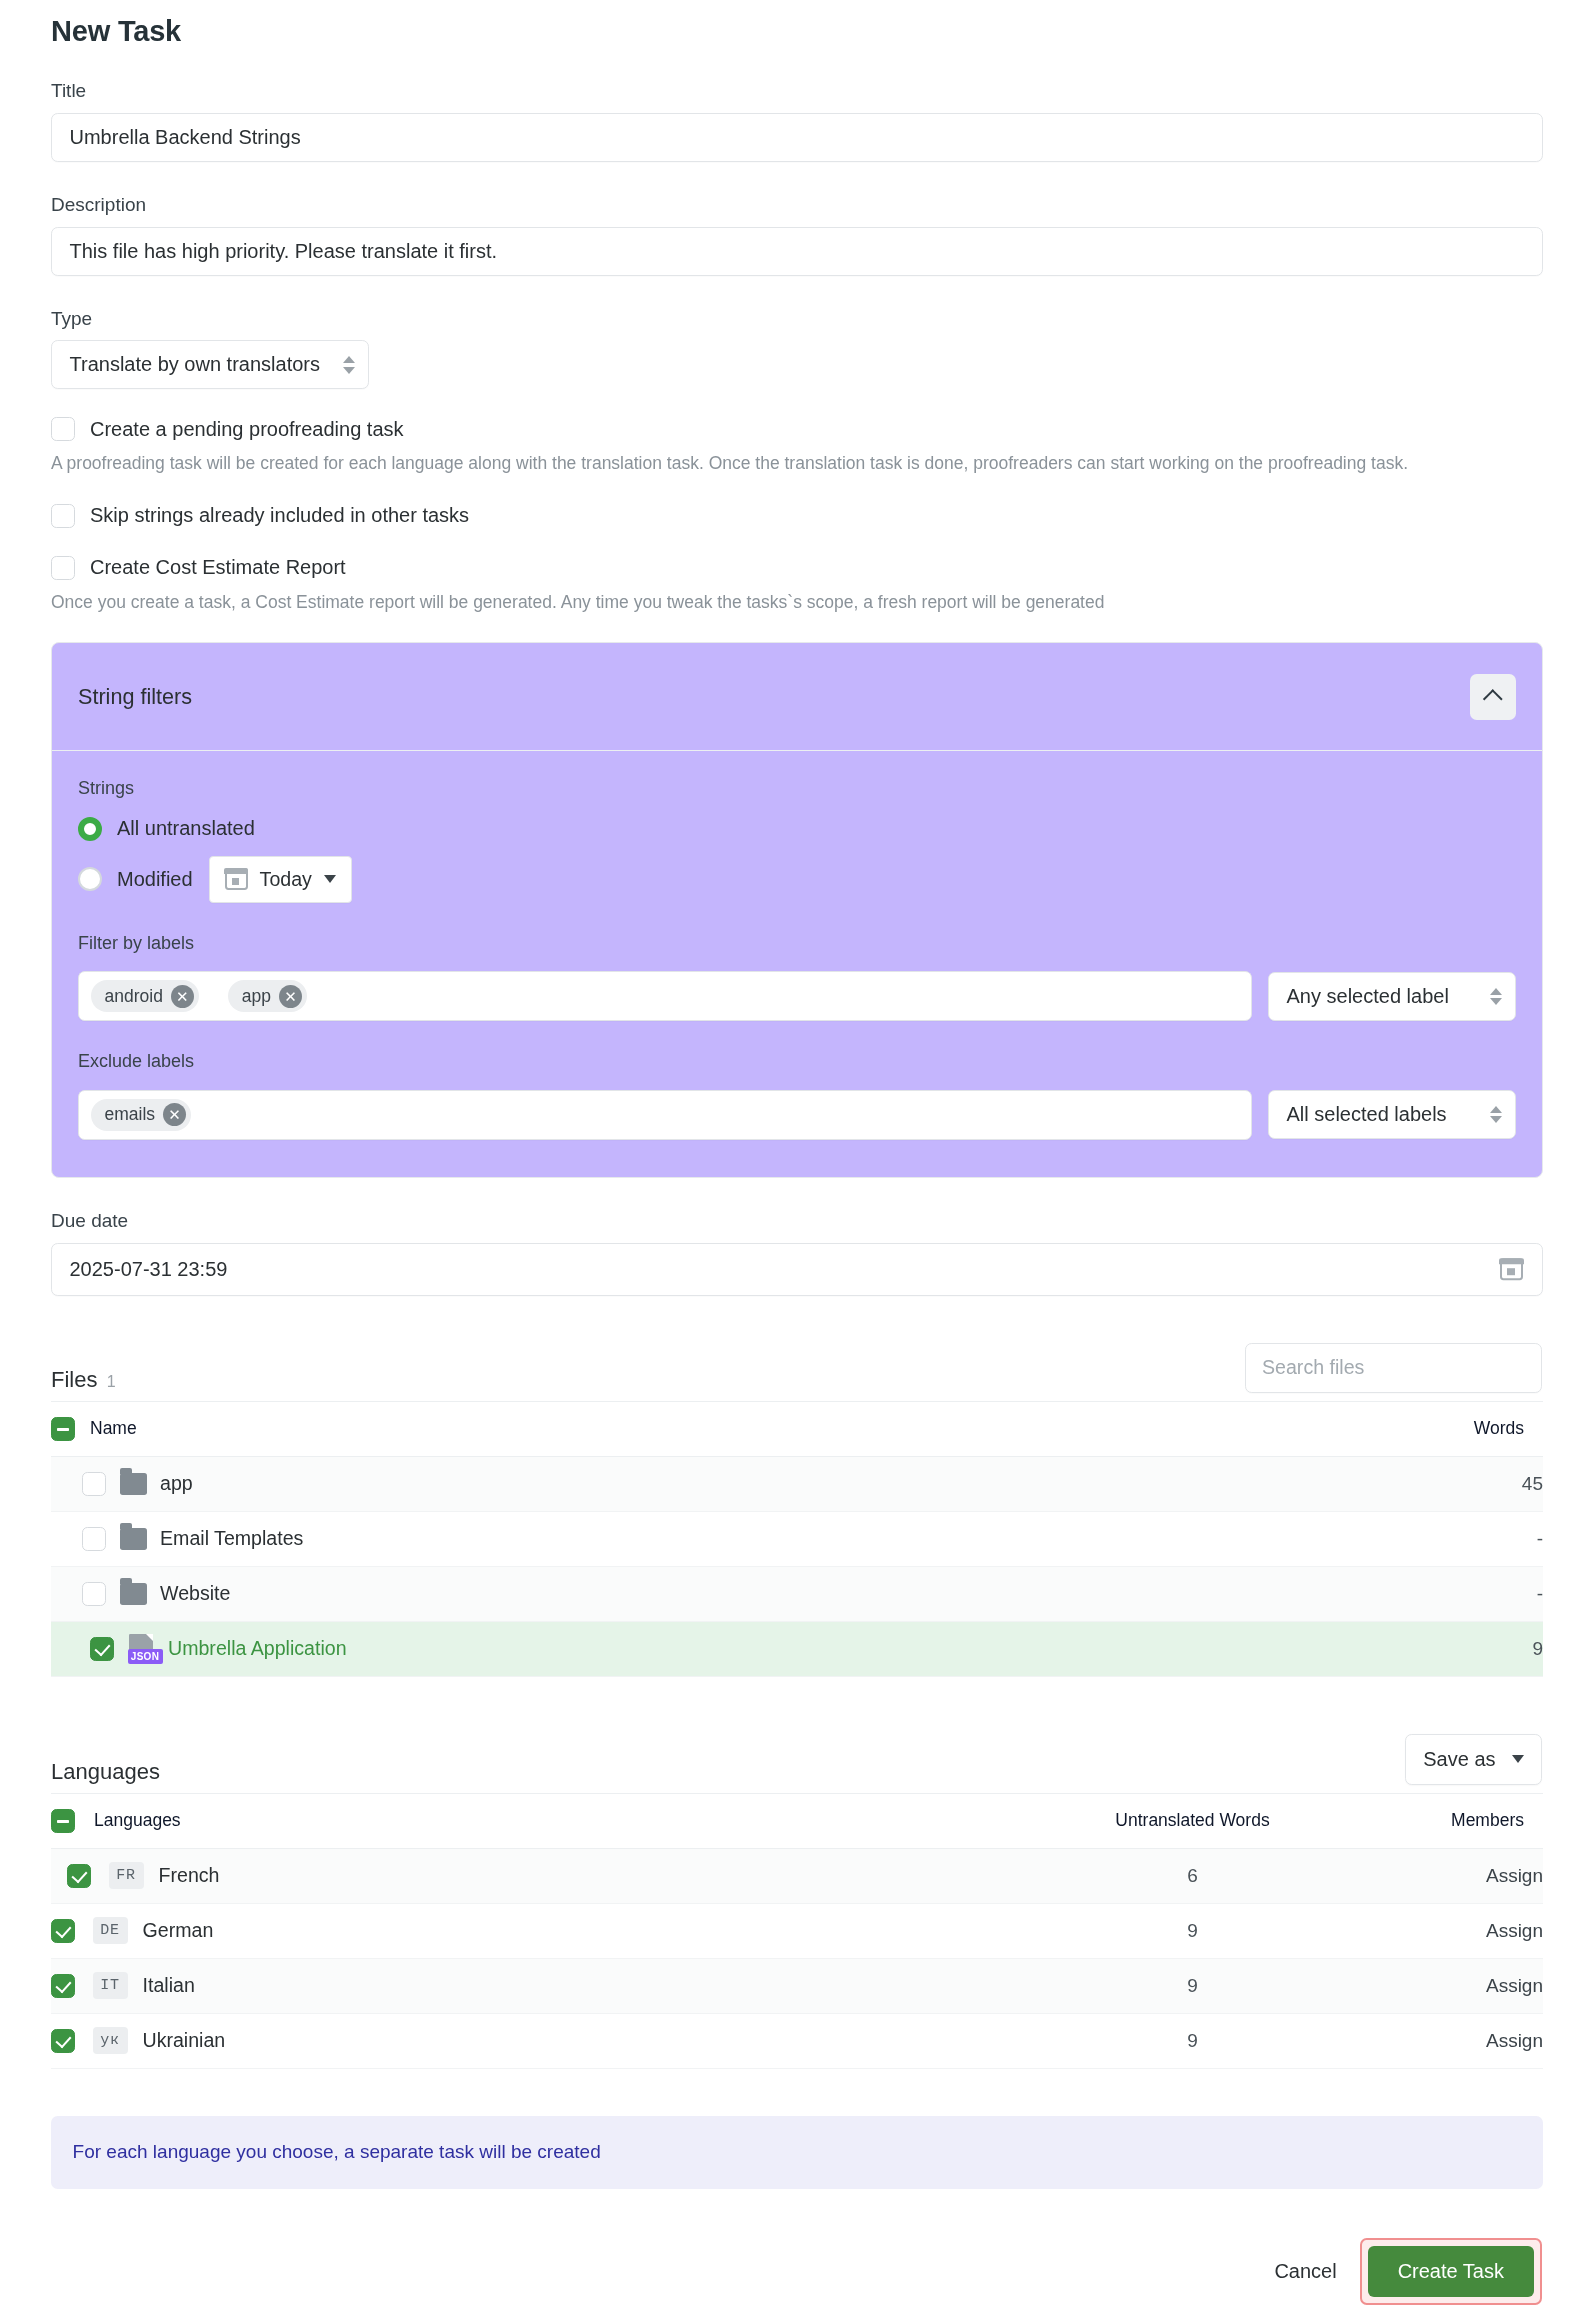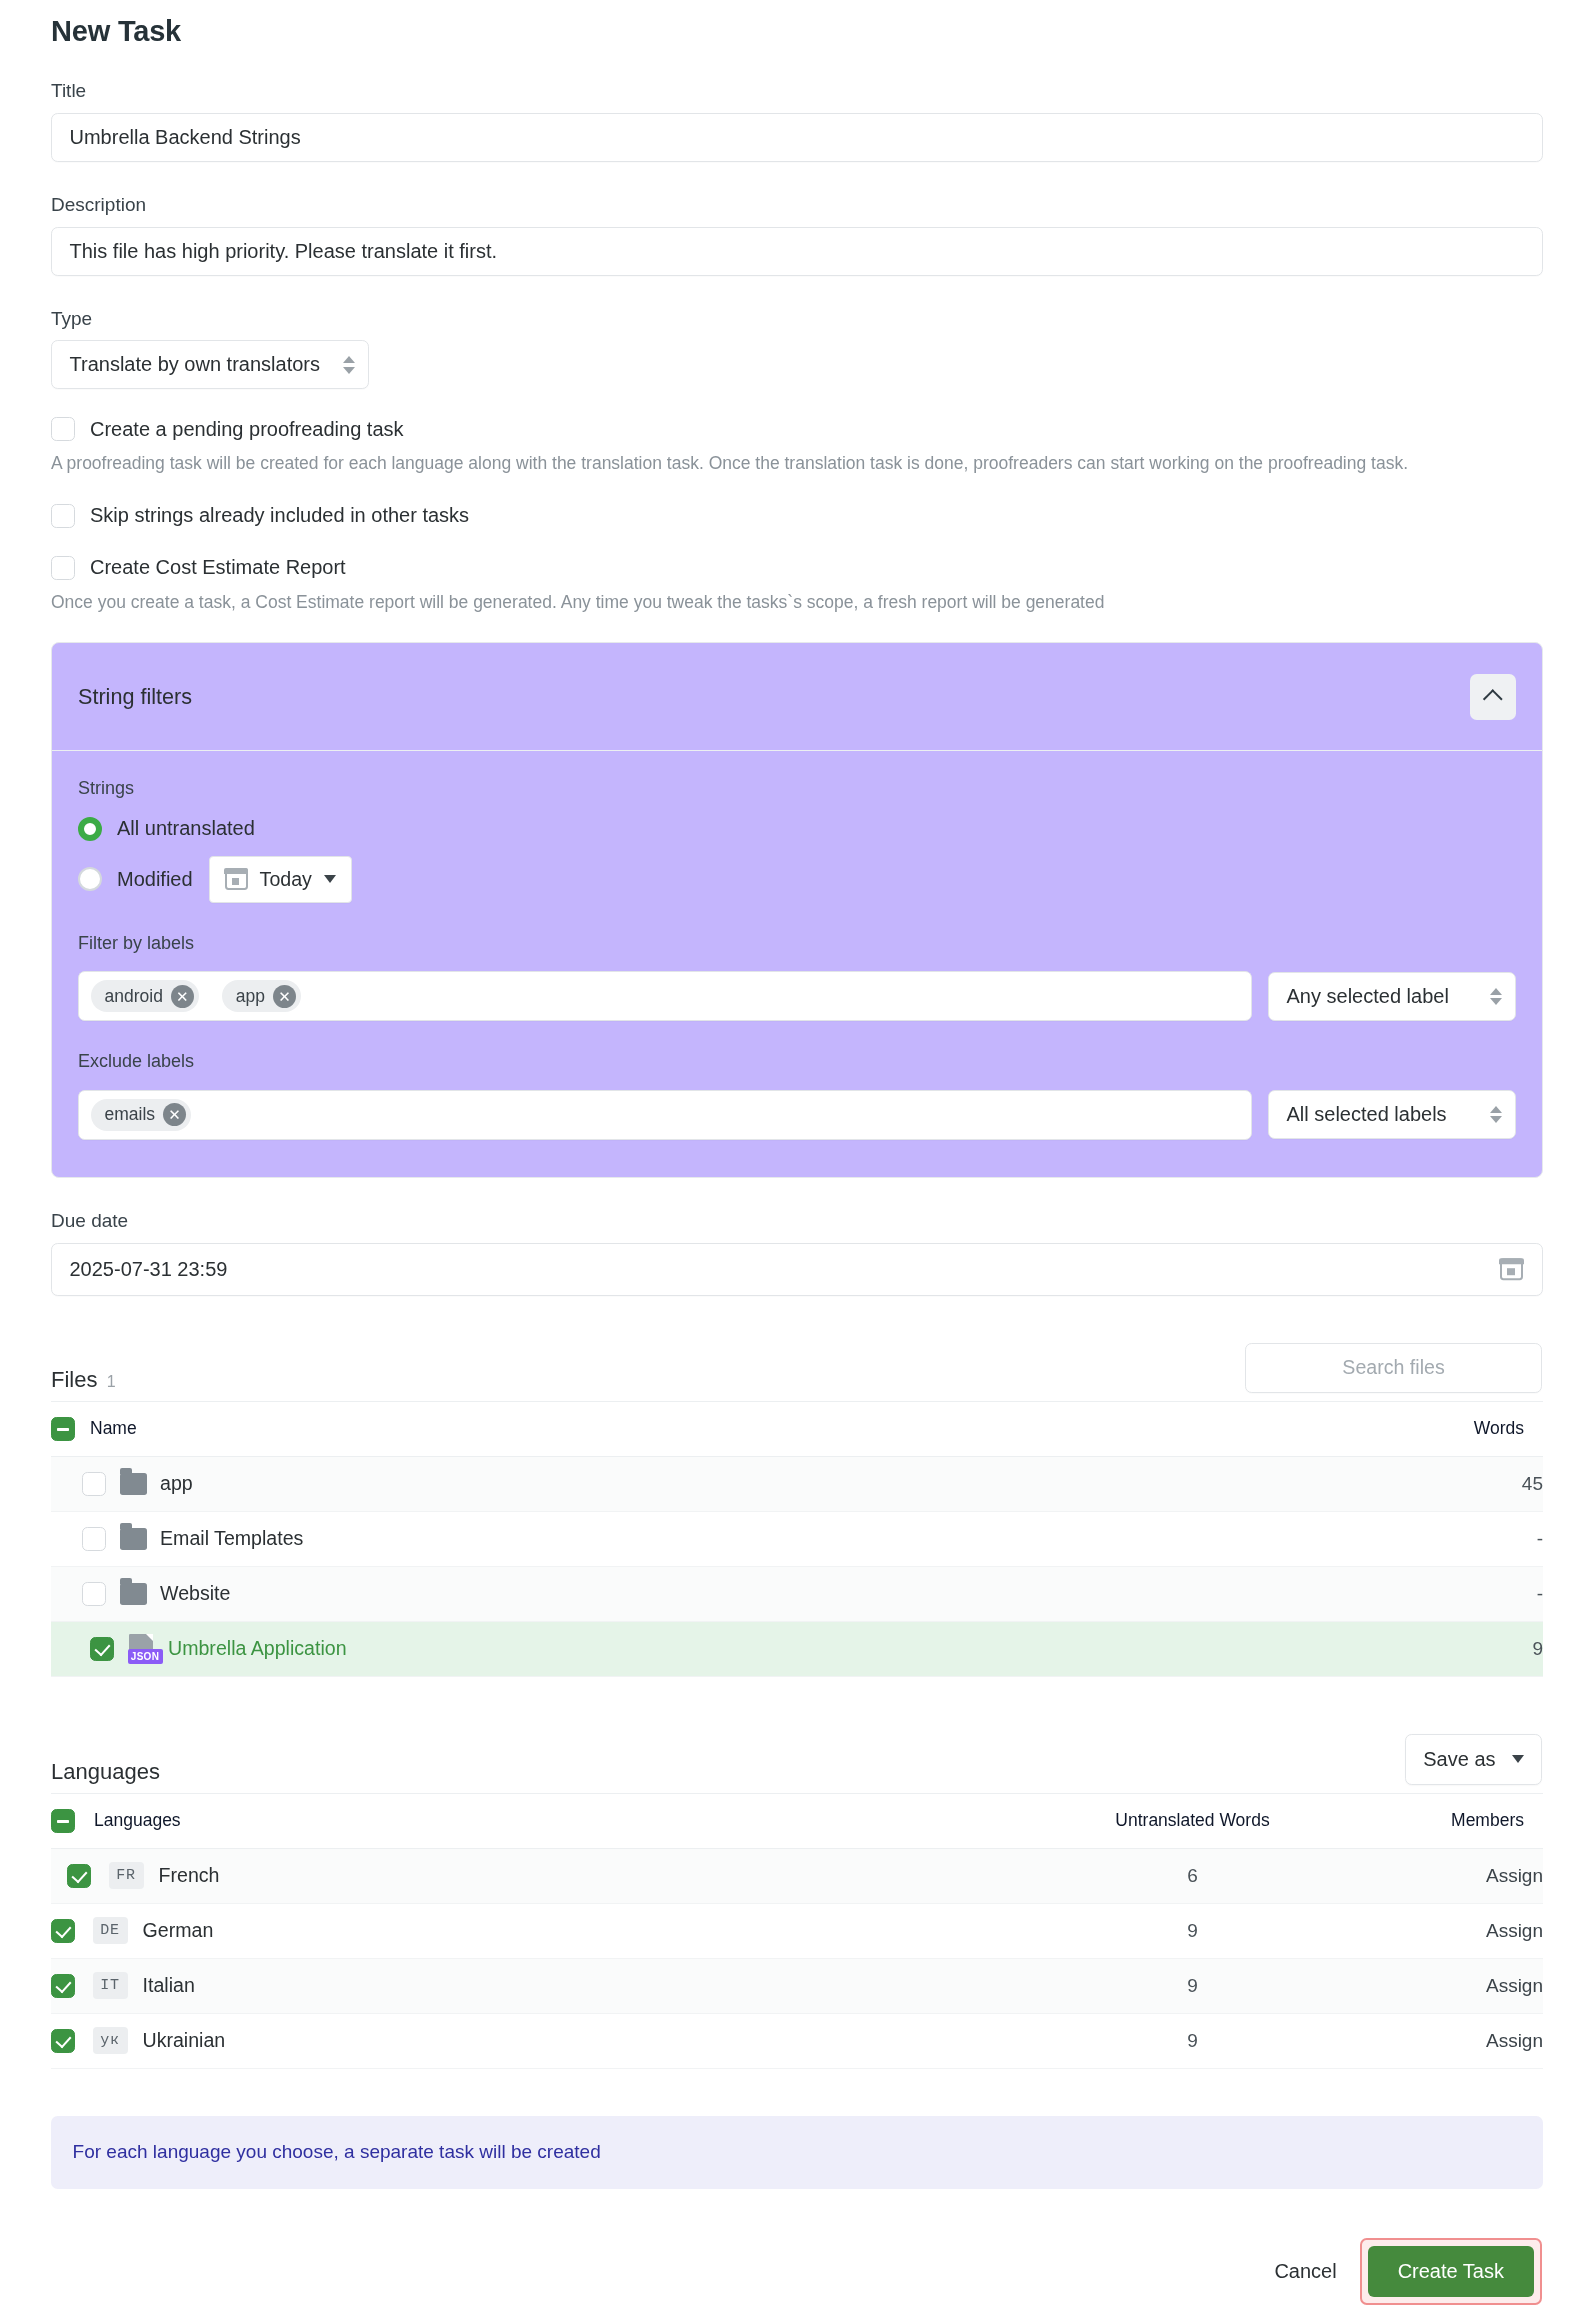--- a/index.html
+++ b/index.html
@@ -207,21 +207,21 @@
   .labels-line { display: flex; align-items: center; gap: 16px; margin-bottom: 5.4px; }
   .chips-box {
     flex: 1 1 auto;
     min-height: 50px;
     border: 1.3px solid #e2e5e8;
     border-radius: 6.7px;
     background: #fff;
     display: flex;
     align-items: center;
     padding: 0 12px;
-    gap: 23px;
+    gap: 29px;
     box-shadow: 0 0.7px 0.7px rgba(0,0,0,0.02);
   }
   .chip {
     display: inline-flex;
     align-items: center;
     gap: 8px;
     background: #eceef0;
     border-radius: 20px;
     height: 32px;
     padding: 0 5.4px 0 13.5px;
@@ -284,21 +284,20 @@
     width: 297px;
     height: 50px;
     border: 1.3px solid #e2e5e8;
     border-radius: 6.7px;
     background: #fff;
     padding: 0 16px;
     font-size: 19.6px;
     color: #a3aab0;
     display: flex; align-items: center;
     box-shadow: 0 0.7px 0.7px rgba(0,0,0,0.02);
-    justify-content: center;
   }
 
   .tbl { width: 1492px; border-collapse: collapse; }
   .tbl .hdr-row { border-top: 1.3px solid #eceff1; border-bottom: 1.3px solid #eceff1; }
   .tbl td, .tbl th { padding: 0; }
   .tbl-hdr-cell {
     height: 55px;
     font-size: 17.5px;
     color: #0f172a;
     font-weight: 400;

